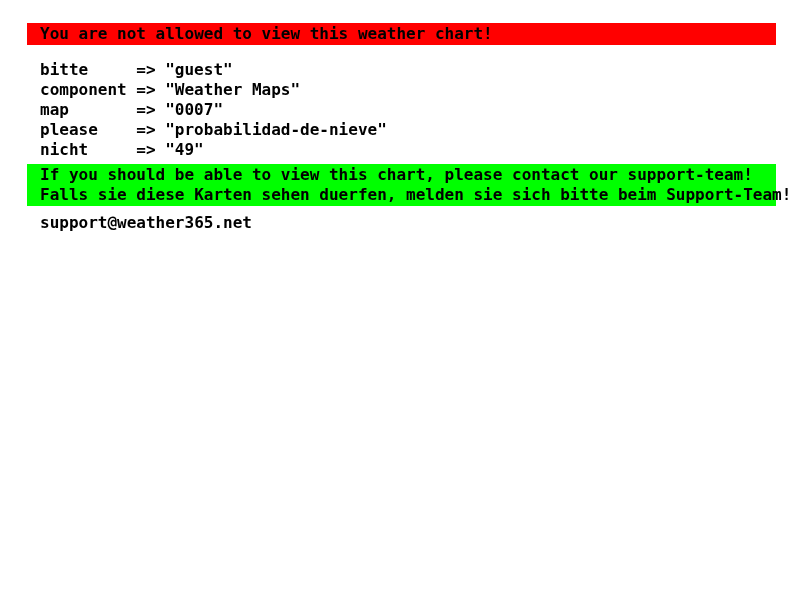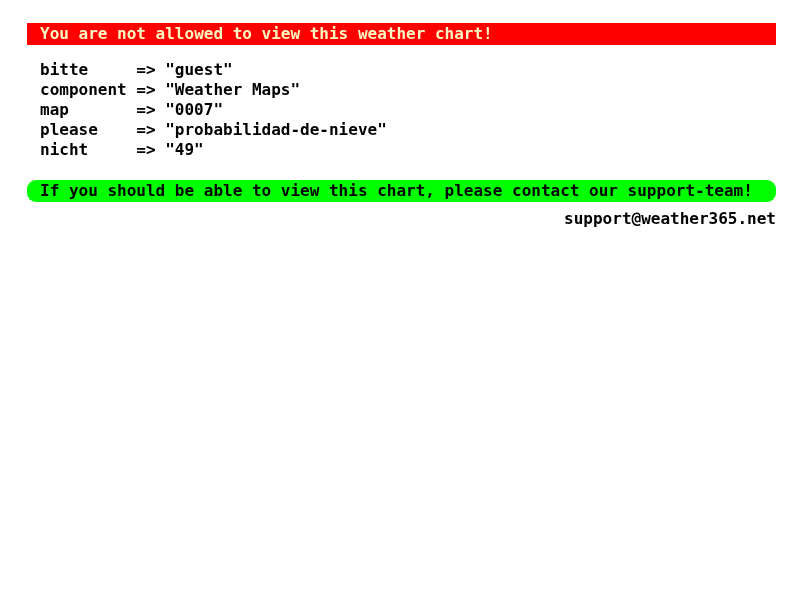--- a/index.html
+++ b/index.html
@@ -21,50 +21,49 @@
     width: 749px;
     box-sizing: border-box;
     padding: 1px 0 1px 13px;
     line-height: 20px;
     white-space: nowrap;
   }
   .banner-error {
     margin-top: 23px;
   }
   .banner-support {
-    margin-top: 20px;
-    border-radius: 9px;
+    margin-top: 4px;
   }
   .details {
     margin: 15px 0 0 40px;
     line-height: 20px;
   }
   .kv-row {
     white-space: nowrap;
   }
   .kv-key {
     display: inline-block;
     width: 10ch;
   }
   .kv-arrow {
     display: inline-block;
     width: 3ch;
   }
   .footer {
     margin: 7px 24px 0 40px;
     display: flex;
-    justify-content: flex-end;
+    justify-content: space-between;
     line-height: 20px;
     white-space: nowrap;
   }
 </style>
 </head>
 <body>
 
-<div class="banner banner-error" style="background-color: rgb(255, 0, 0); color: #fef9c3;">
+<div class="banner banner-error" style="background-color: rgb(255, 0, 0); color: #000000;">
   <div>You are not allowed to view this weather chart!</div>
 </div>
 
 <div class="details">
   <div class="kv-row">
     <span class="kv-key">bitte</span><span class="kv-arrow">=&gt;</span><span class="kv-value">"guest"</span>
   </div>
   <div class="kv-row">
     <span class="kv-key">component</span><span class="kv-arrow">=&gt;</span><span class="kv-value">"Weather Maps"</span>
   </div>
@@ -74,17 +73,18 @@
   <div class="kv-row">
     <span class="kv-key">please</span><span class="kv-arrow">=&gt;</span><span class="kv-value">"probabilidad-de-nieve"</span>
   </div>
   <div class="kv-row">
     <span class="kv-key">nicht</span><span class="kv-arrow">=&gt;</span><span class="kv-value">"49"</span>
   </div>
 </div>
 
 <div class="banner banner-support" style="background-color: rgb(0, 255, 0); color: rgb(0, 0, 0);">
   <div>If you should be able to view this chart, please contact our support-team!</div>
+  <div>Falls sie diese Karten sehen duerfen, melden sie sich bitte beim Support-Team!</div>
 </div>
 
 <div class="footer">
   <span>support@weather365.net</span>
 </div>
 
 </body></html>

